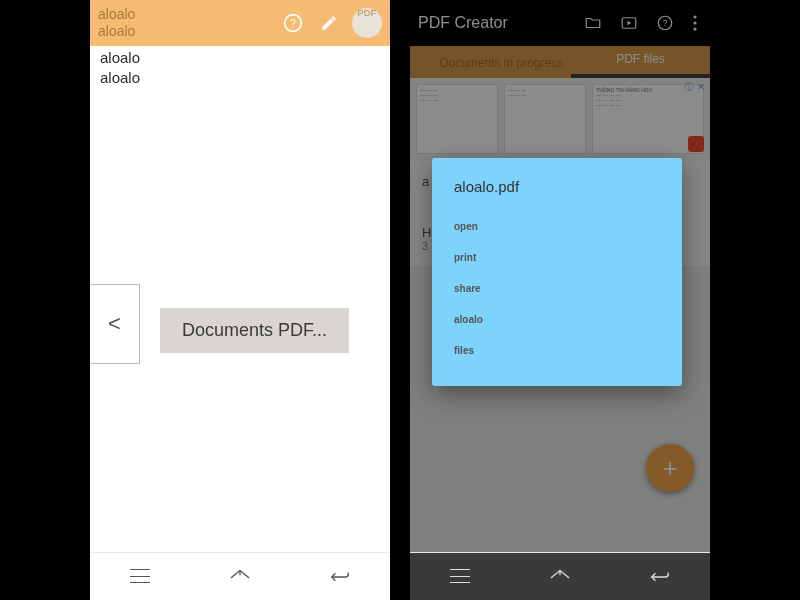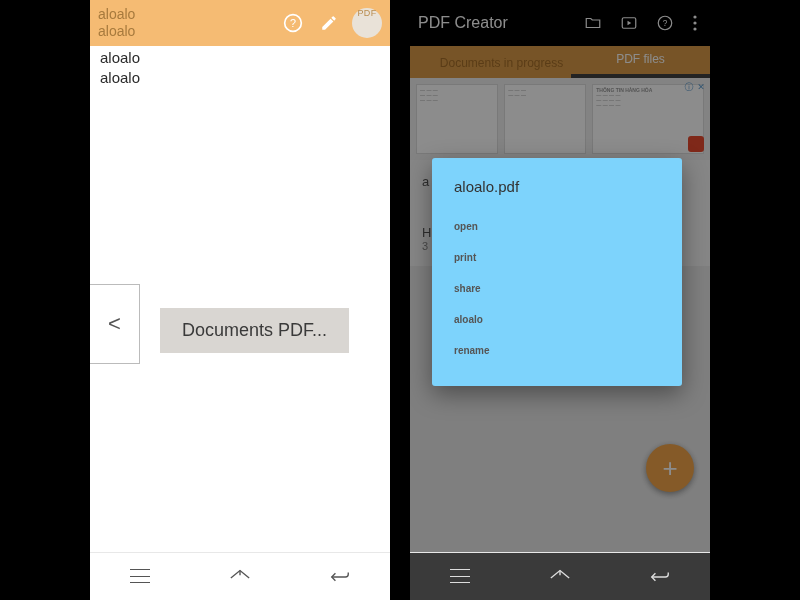--- a/index.html
+++ b/index.html
@@ -233,21 +233,21 @@
   </div>
 
   <div class="dim-overlay"></div>
 
   <div class="popup">
     <div class="popup-title">aloalo.pdf</div>
     <div class="popup-item">open</div>
     <div class="popup-item">print</div>
     <div class="popup-item">share</div>
     <div class="popup-item">aloalo</div>
-    <div class="popup-item">rename</div>
+    <div class="popup-item">files</div>
   </div>
 
   <div class="navbar" style="position:relative; z-index:2; background:#3a3a3a;">
     <div class="nav-ico">
         <span class="glyph-menu" style="border-color:#ddd;"></span>
       </div>
     <div class="nav-ico glyph-home">
       <svg width="22" height="18" viewBox="0 0 24 18">
           <path d="M2 10 L12 2 L22 10" fill="none" stroke="#ddd" stroke-width="1.5"></path>
           <path d="M12 2 L12 7" stroke="#ddd" stroke-width="1.5"></path>

